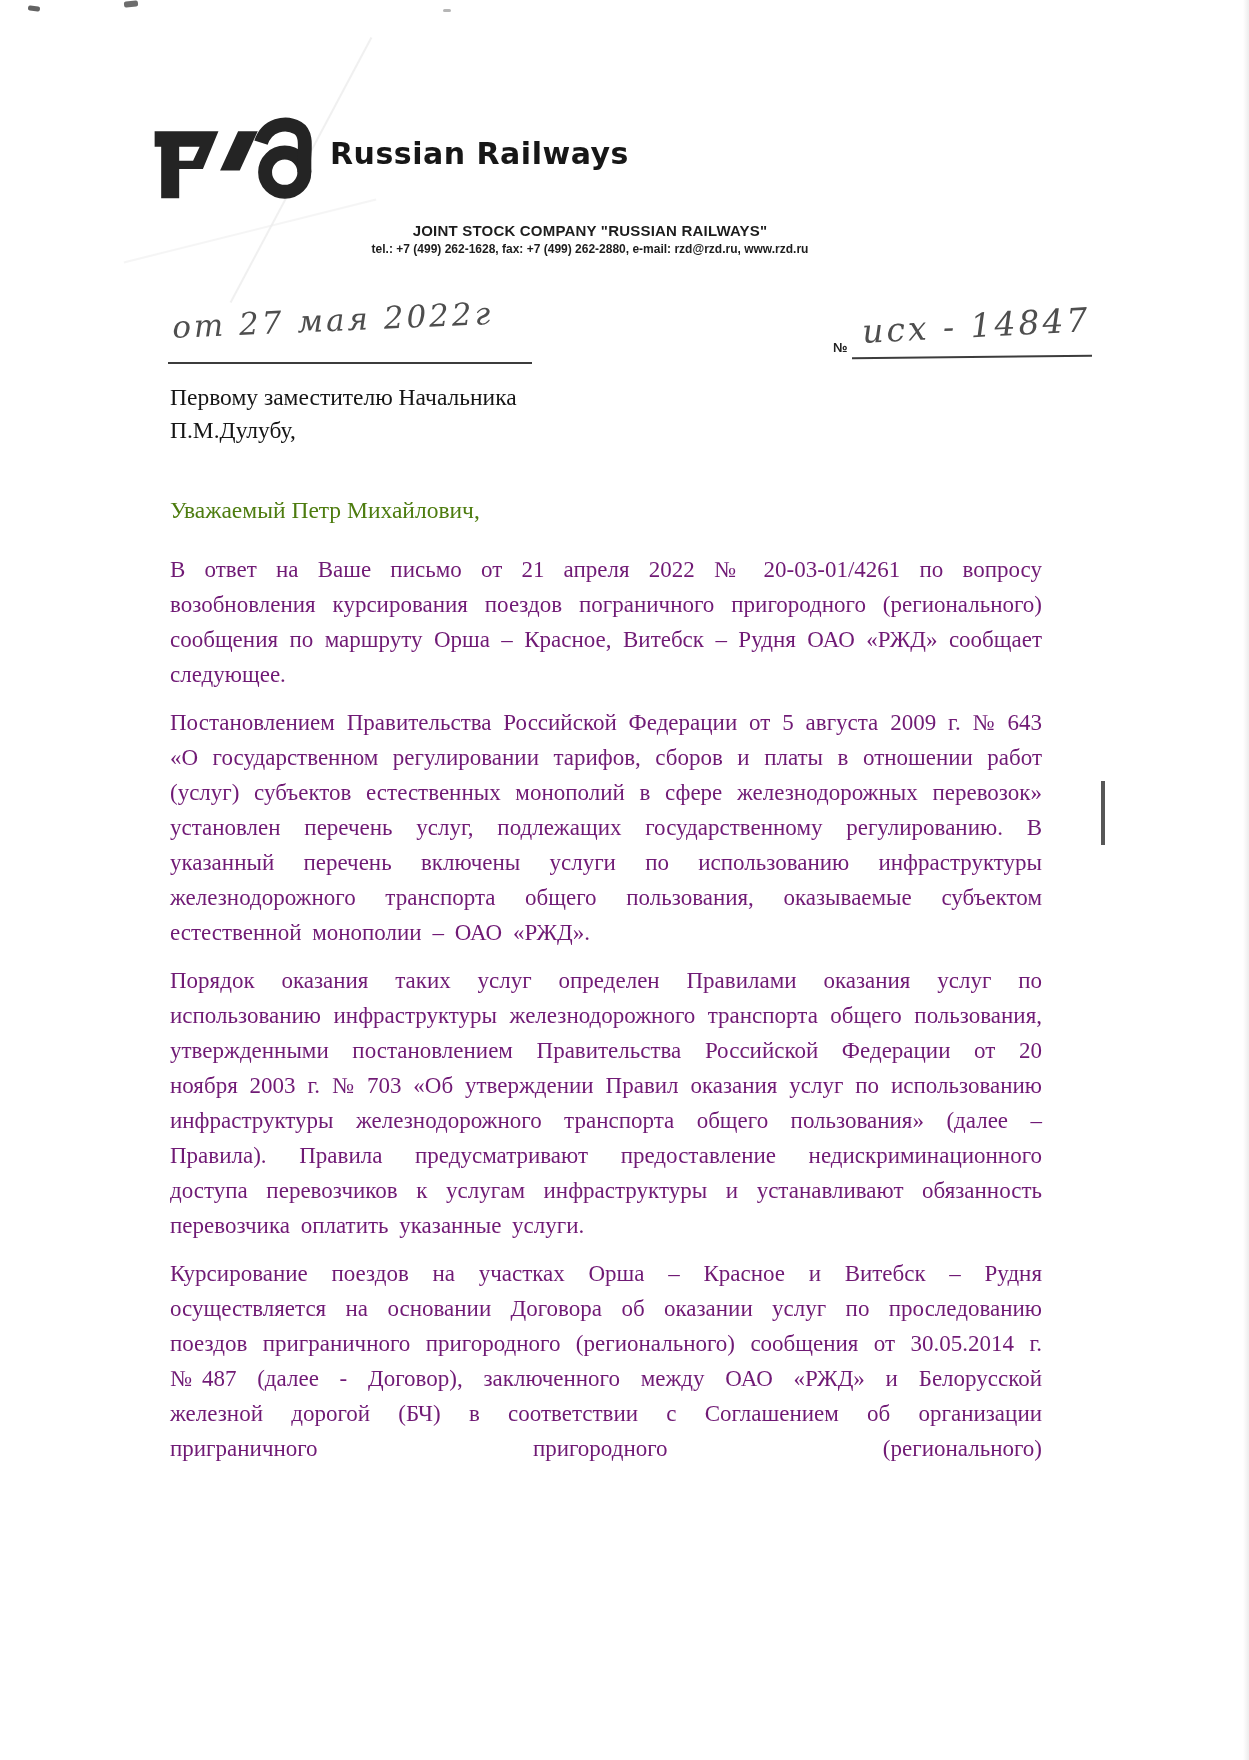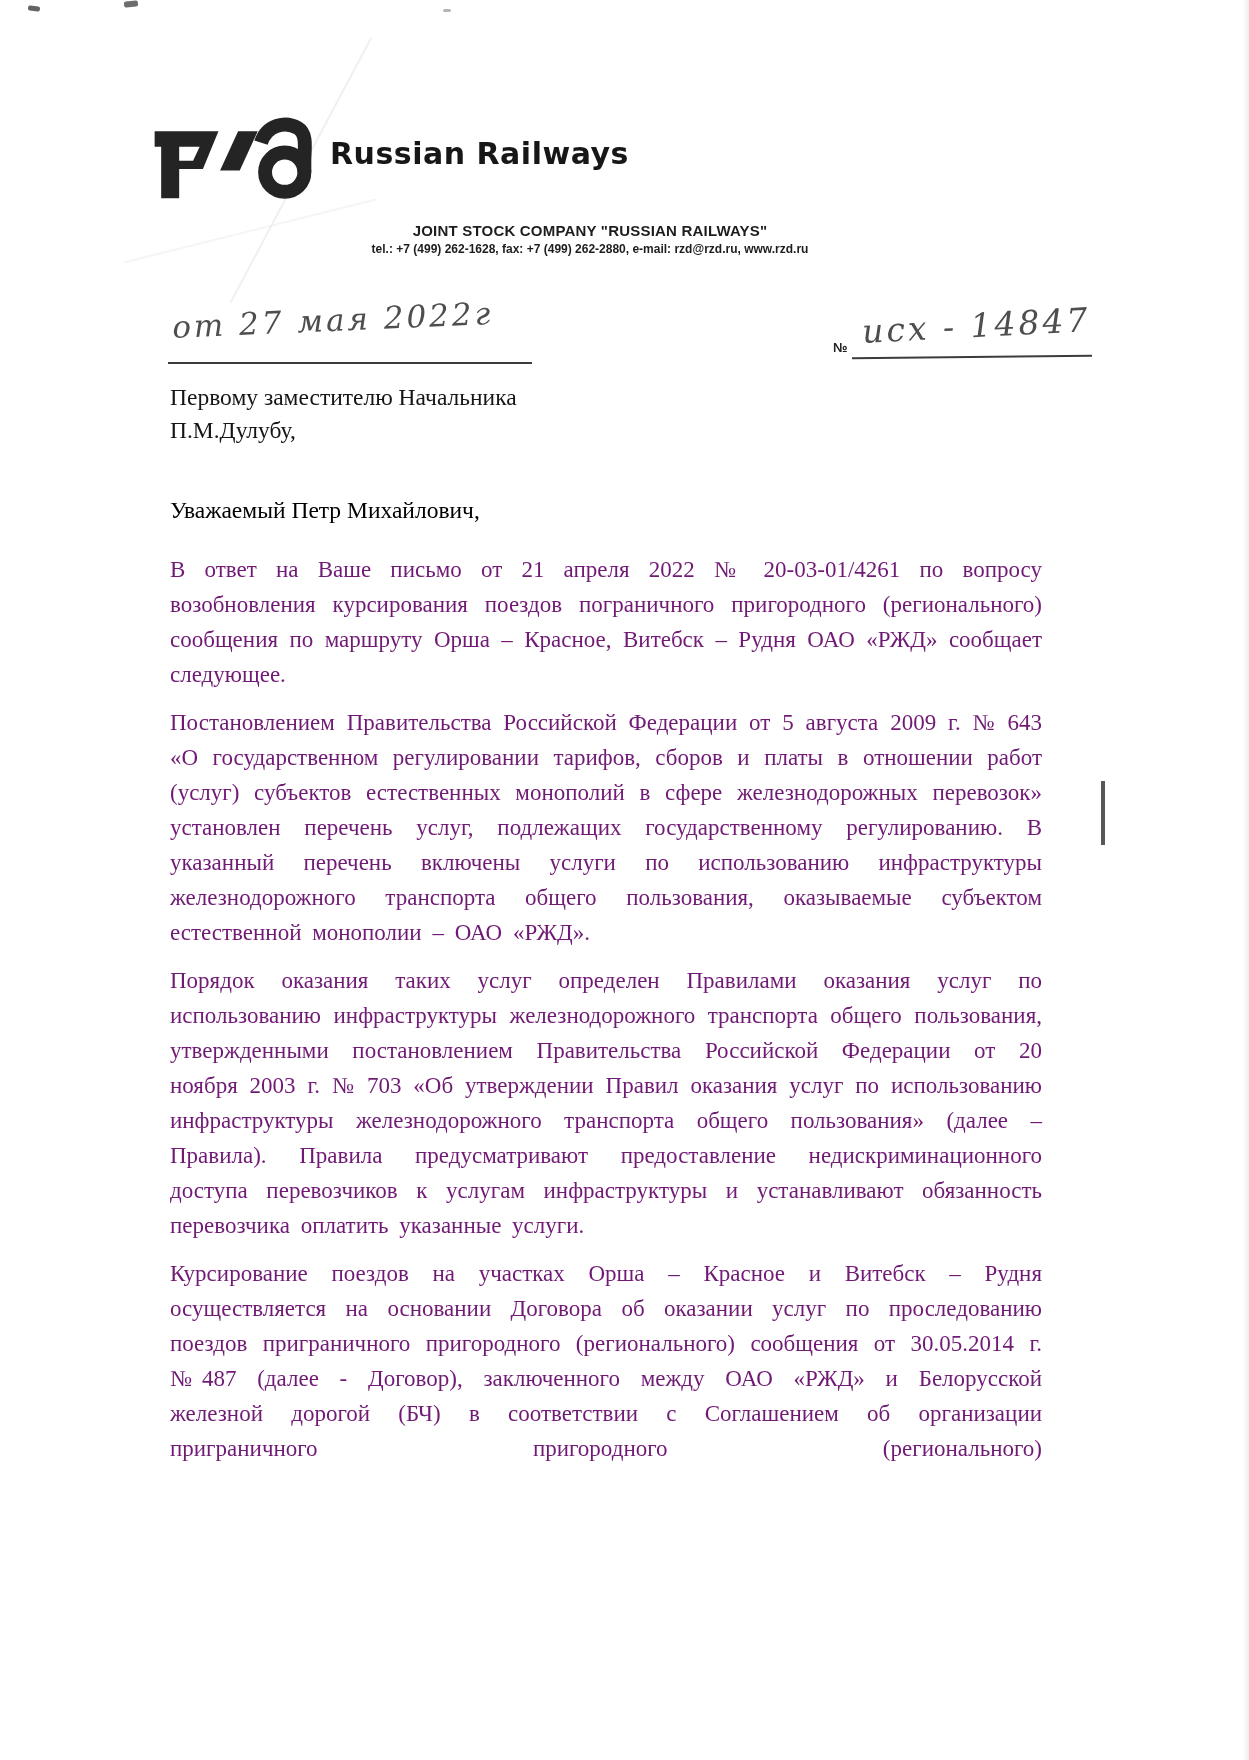--- a/index.html
+++ b/index.html
@@ -51,21 +51,21 @@
     position:absolute;left:833px;top:340px;
     font-family:"Liberation Sans",sans-serif;font-weight:700;font-size:13px;color:#222;
   }
   .num-hand{
     position:absolute;left:862px;top:306px;
     font-size:33px;letter-spacing:3px;transform:rotate(-3deg);
   }
   .num-underline{position:absolute;left:852px;top:356px;width:240px;height:2px;background:#3c3c3c;transform:rotate(-.6deg);}
   
   .recipient{position:absolute;left:170px;top:381px;font-size:23.5px;line-height:32.5px;color:#151515;}
-  .salutation{position:absolute;left:170px;top:497px;font-size:23.5px;color:#000000;}
+  .salutation{position:absolute;left:170px;top:497px;font-size:23.5px;color:#4d7c0f;}
   
   .body-text{
     position:absolute;left:170px;top:552px;width:872px;
     font-size:23px;line-height:35px;color:#701a75;
     text-align:justify;word-spacing:5px;
   }
   .body-text p{margin:0 0 13px 0;}
   .body-text p.justify-last{text-align-last:justify;}
 </style>
 </head>

